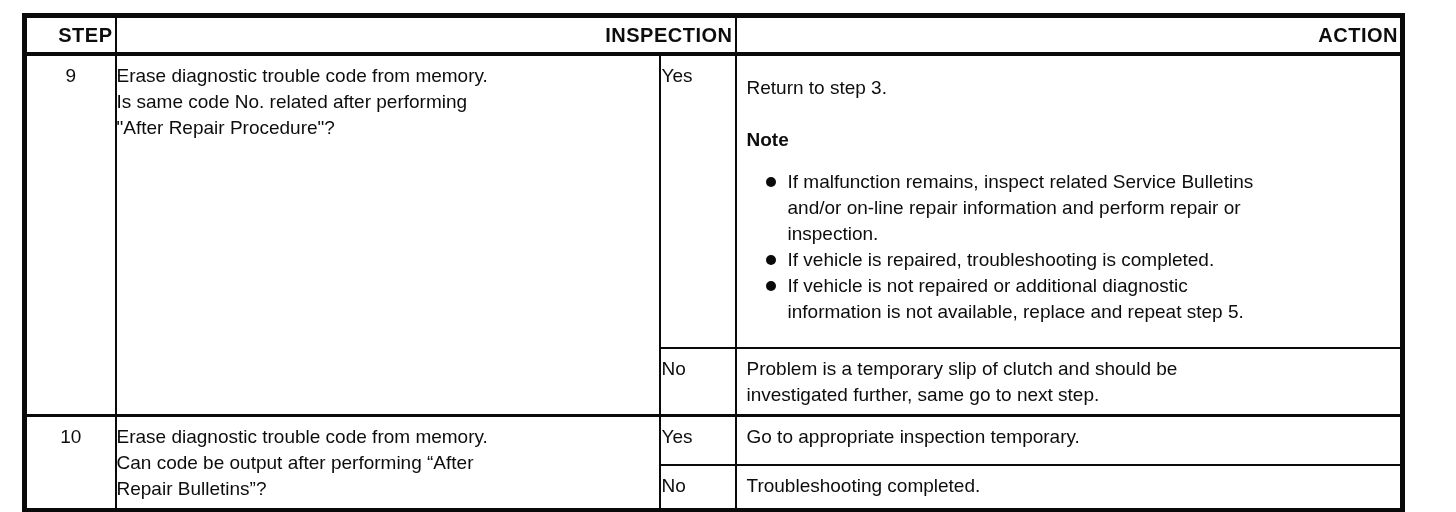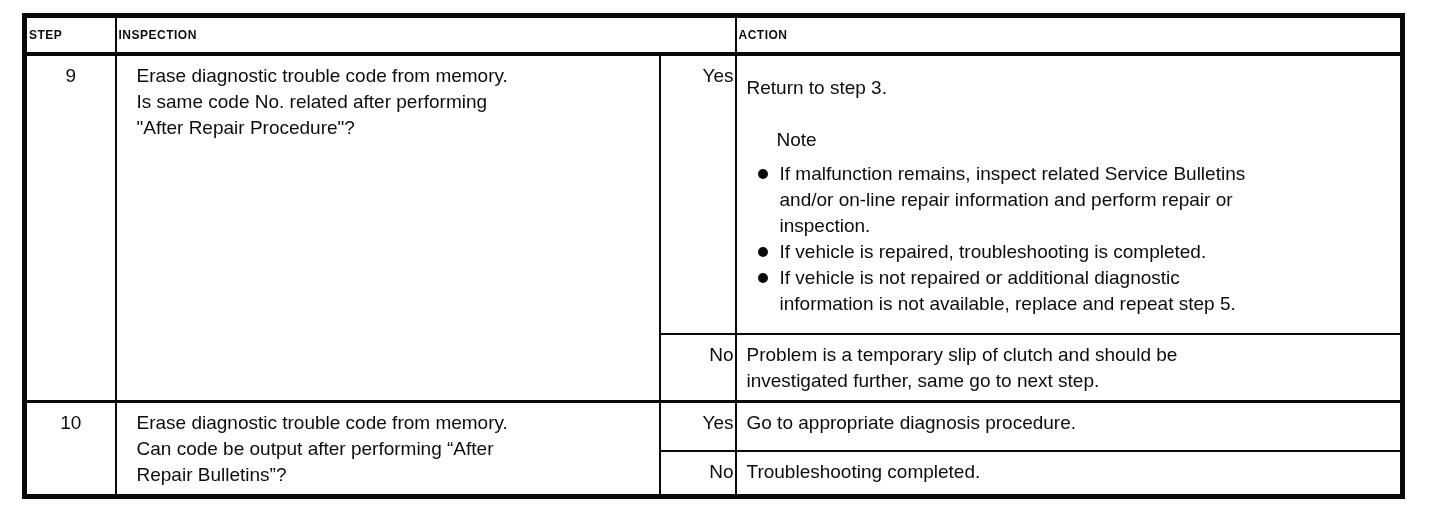--- a/index.html
+++ b/index.html
@@ -30,51 +30,51 @@
   }
   .ts-table th, .ts-table td {
     border: 2px solid #0a0a0a;
     vertical-align: top;
     font-size: 19px;
     line-height: 26px;
     overflow: hidden;
   }
   .ts-table thead th {
     border-bottom: 4px solid #0a0a0a;
-    font-size: 12px;
+    font-size: 20px;
     font-weight: bold;
-    text-align: left;
+    text-align: right;
     vertical-align: middle;
     padding: 4px 2px;
     letter-spacing: 0.5px;
   }
   tr.header-row { height: 38px; }
   tr.r9-yes  { height: 280px; }
   tr.r9-no   { height: 64px; }
   tr.r10-yes { height: 49px; }
   tr.r10-no  { height: 45px; }
   tr.r10-yes td { border-top-width: 3px; }
   .step-cell {
     text-align: center;
     padding-top: 7px;
   }
   .insp-cell {
-    padding: 7px 6px 6px 20px;
+    padding: 7px 6px 6px 0;
   }
   .ans-cell {
-    text-align: right;
+    text-align: left;
     padding-top: 7px;
   }
   .action-cell {
     padding: 7px 8px 6px 10px;
   }
   .intro { margin: 12px 0 26px 0; }
-  .note-label { font-weight: normal; margin-left: 30px; }
+  .note-label { font-weight: bold; }
   ul.bullets {
-    margin: 8px;
+    margin: 16px;
     padding: 0;
     list-style: none;
   }
   li.bullet {
     position: relative;
     padding-left: 25px;
   }
   li.bullet .dot {
     position: absolute;
     left: 3px;
@@ -141,21 +141,21 @@
       </tr>
       <tr class="r10-yes">
         <td class="step-cell" rowspan="2">10</td>
         <td class="insp-cell" rowspan="2">
             <div class="line">Erase diagnostic trouble code from memory.</div>
             <div class="line">Can code be output after performing “After</div>
             <div class="line">Repair Bulletins”?</div>
           </td>
         <td class="ans-cell">Yes</td>
         <td class="action-cell">
-            <div class="line">Go to appropriate diagnosis procedure.</div>
+            <div class="line">Go to appropriate inspection temporary.</div>
           </td>
       </tr>
       <tr class="r10-no">
         <td class="ans-cell">No</td>
         <td class="action-cell">
             <div class="line">Troubleshooting completed.</div>
           </td>
       </tr>
     </tbody>
   </table>

